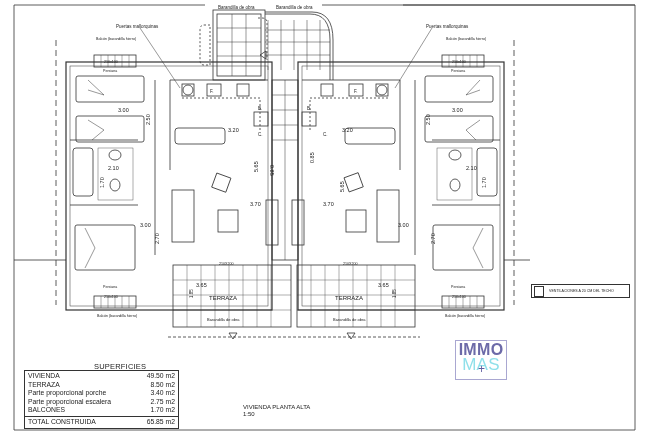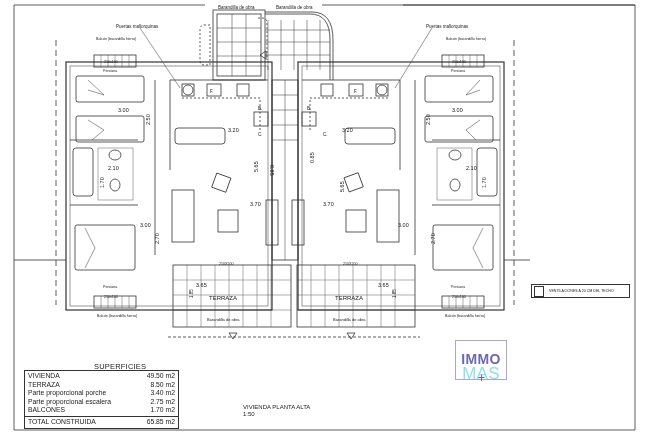--- a/index.html
+++ b/index.html
@@ -5,21 +5,21 @@
   html,body{margin:0;padding:0;background:#fff;}
   body{width:648px;height:439px;position:relative;overflow:hidden;font-family:"Liberation Sans",sans-serif;color:#222;}
   .sheet{position:absolute;left:0;top:0;width:648px;height:439px;}
   svg text{font-family:"Liberation Sans",sans-serif;fill:#222;}
   .sup-title{position:absolute;left:78px;top:362px;font-size:7.5px;letter-spacing:.2px;padding-left:16px;}
   .sup-table{position:absolute;left:24px;top:370px;width:155px;border:1px solid #333;font-size:6.8px;line-height:8.6px;padding:1px 3px 0 3px;box-sizing:border-box;}
   .sup-row{display:flex;justify-content:space-between;}
   .sup-total{border-top:1px solid #333;margin:1px -3px 0 -3px;padding:1px 3px;display:flex;justify-content:space-between;}
   .plan-title{position:absolute;left:243px;top:404px;font-size:6px;line-height:7px;}
   .logo{position:absolute;left:455px;top:340px;width:52px;height:40px;border:1px solid #a9a7d1;box-sizing:border-box;text-align:center;}
-  .logo .l1{font-size:14px;font-weight:bold;color:#6c6aa8;line-height:12px;margin-top:12px;letter-spacing:.3px;}
+  .logo .l1{font-size:16px;font-weight:bold;color:#6c6aa8;line-height:12px;margin-top:3px;letter-spacing:.3px;}
   .logo .l2{font-size:17px;font-weight:normal;color:#8fe0ea;line-height:17px;letter-spacing:.3px;position:relative;}
   .logo .plus{position:absolute;left:22px;top:5px;font-size:12px;color:#5f5ca0;}
   .vent{position:absolute;left:531px;top:284px;width:99px;height:14px;border:1px solid #333;font-size:3.6px;box-sizing:border-box;display:flex;align-items:center;}
   .vent .x{width:8px;height:9px;border:1px solid #333;margin:0 5px 0 2px;position:relative;}
 </style>
 </head>
 <body>
 
 <div class="sheet">
 <svg width="648" height="439" viewBox="0 0 648 439" xmlns="http://www.w3.org/2000/svg">

